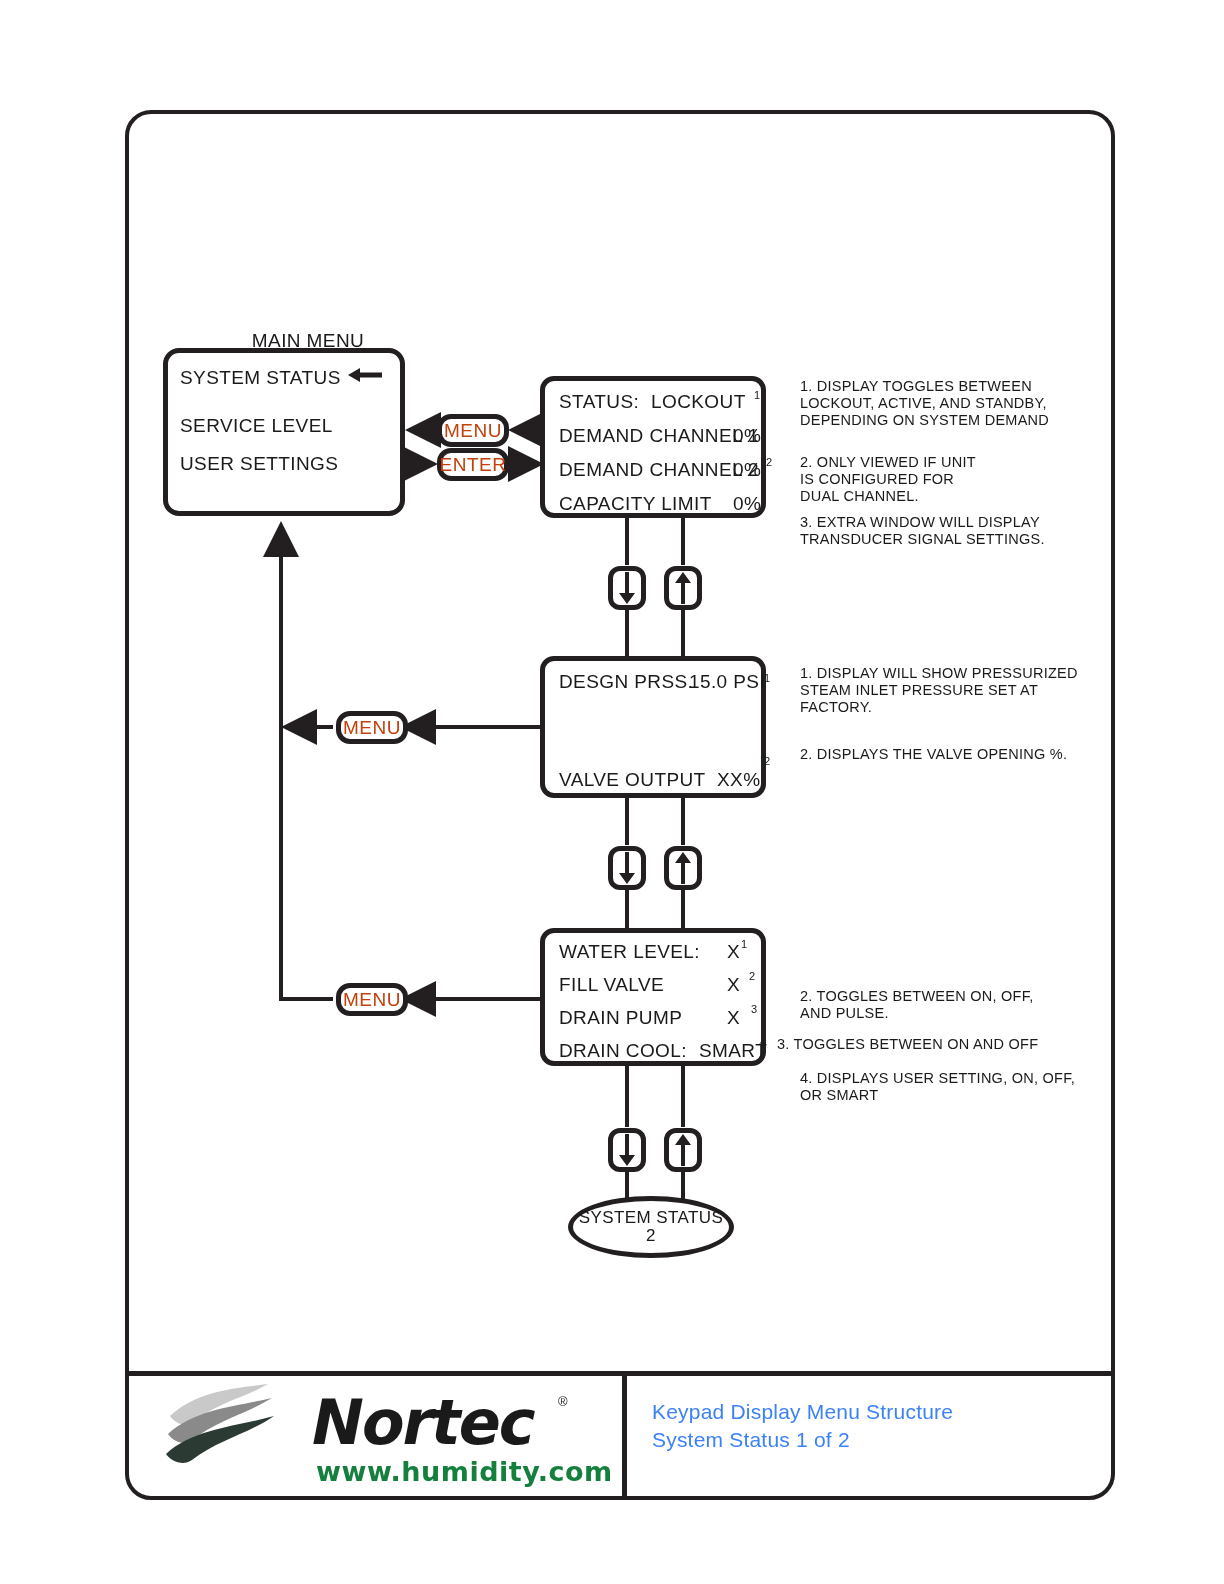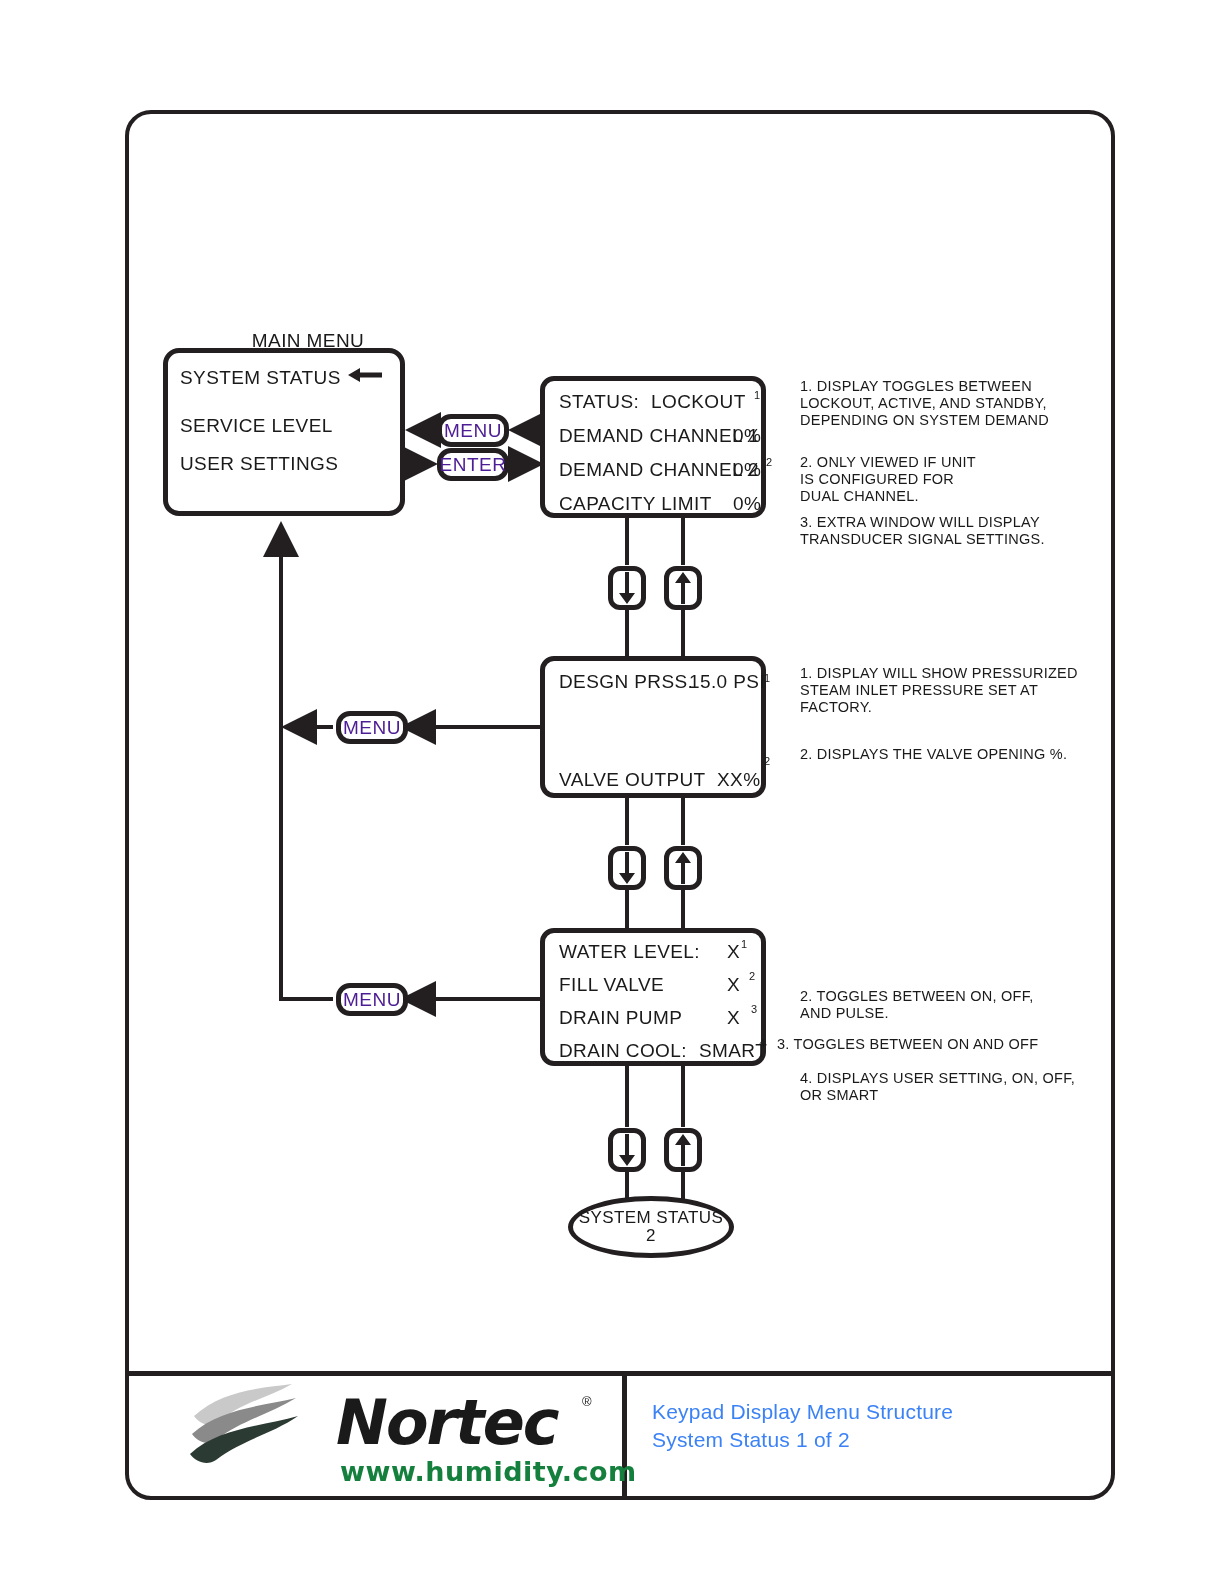--- a/index.html
+++ b/index.html
@@ -43,21 +43,21 @@
     font-size:19px;letter-spacing:.4px;
   }
   .menu-item{position:absolute;left:12px;font-size:19px;letter-spacing:.4px;white-space:nowrap;}
   .sel-arrow{position:absolute;right:18px;top:14px;width:34px;height:16px;}
 
   
   .keybtn{
     position:absolute;box-sizing:border-box;background:#fff;
     border:5px solid #231f20;border-radius:14px;
     display:flex;align-items:center;justify-content:center;
-    font-size:19px;letter-spacing:.5px;color:#4c1d95;text-align:right;
+    font-size:19px;letter-spacing:.5px;color:#c2410c;text-align:right;
   }
   .arrowbtn{
     position:absolute;box-sizing:border-box;background:#fff;
     border:5px solid #231f20;border-radius:12px;width:38px;height:44px;
   }
 
   
   .note{
     position:absolute;font-size:14.5px;line-height:17px;letter-spacing:.25px;
     color:#1a1a1a;white-space:pre-line;
@@ -72,21 +72,21 @@
   }
   .ellipse-node span{font-size:17px;letter-spacing:.4px;}
 
   
   .footer-rule{
     position:absolute;left:127px;top:1371px;width:986px;height:5px;background:#231f20;
   }
   .footer-div{
     position:absolute;left:622px;top:1371px;width:5px;height:129px;background:#231f20;
   }
-  .logo-wrap{position:absolute;left:188px;top:1382px;width:420px;height:110px;}
+  .logo-wrap{position:absolute;left:164px;top:1382px;width:420px;height:110px;}
   .logo-word{
     position:absolute;left:148px;top:4px;font-size:62px;font-weight:bold;
     font-style:italic;letter-spacing:-2px;color:#1a1a1a;
     font-family:"DejaVu Sans", sans-serif;
   }
   .logo-reg{position:absolute;left:394px;top:12px;font-size:13px;color:#1a1a1a;}
   .logo-url{
     position:absolute;left:152px;top:74px;font-size:27px;font-weight:bold;
     letter-spacing:.5px;color:#15803d;font-family:"DejaVu Sans", sans-serif;
   }

